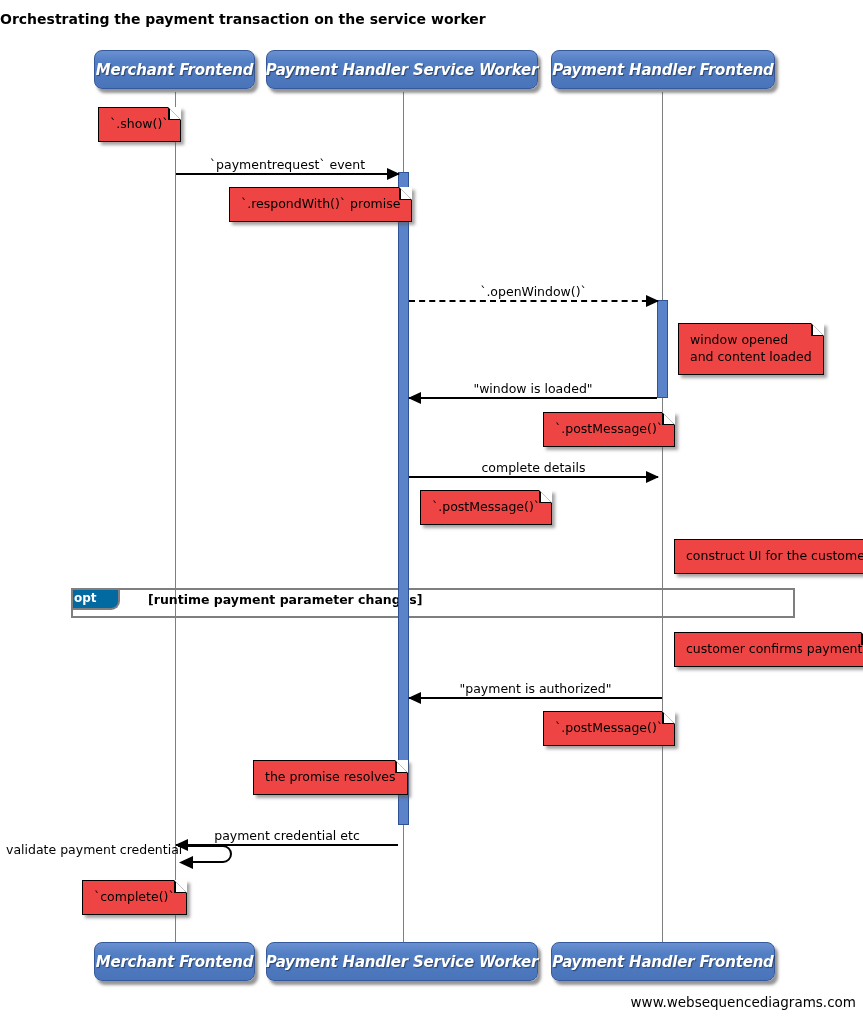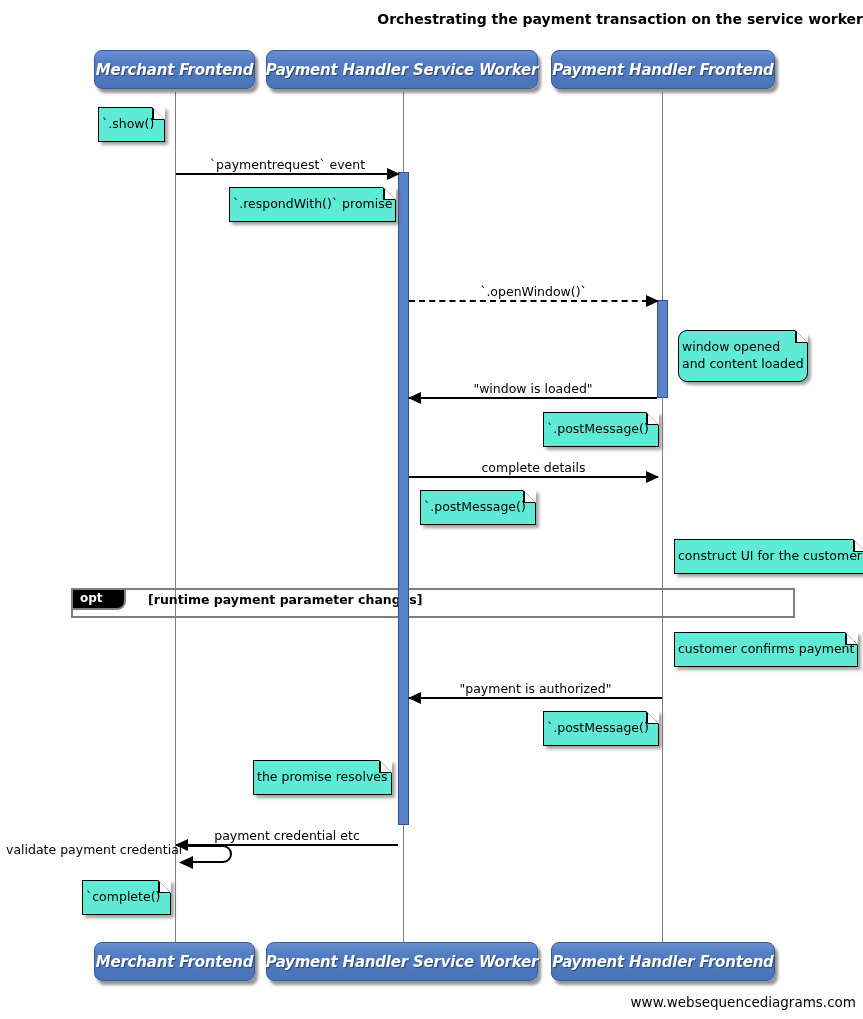--- a/index.html
+++ b/index.html
@@ -3,42 +3,42 @@
 <meta charset="utf-8">
 <style>
   html,body { margin:0; padding:0; background:#ffffff; }
   .canvas {
     position:relative; width:863px; height:1019px; background:#ffffff;
     font-family:"DejaVu Sans", "Liberation Sans", sans-serif; color:#000;
     overflow:hidden;
   }
   .title {
     position:absolute; left:0; top:11px; width:100%;
-    text-align:right; font-size:14px; font-weight:bold;
+    text-align:left; font-size:14px; font-weight:bold;
   }
   .lifeline {
     position:absolute; width:0; border-left:1px solid #7f7f7f; top:92px; height:850px;
   }
   .participant {
     position:absolute; height:37px; border-radius:8px;
     background:linear-gradient(180deg,#6a90d0 0%, #527ec4 30%, #4a74ba 100%);
     border:1px solid #36599b;
     box-shadow:3px 4px 3px rgba(60,60,60,0.55);
     color:#ffffff; font-weight:bold; font-size:15px;
     display:flex; align-items:center; justify-content:center;
     text-shadow:1px 1px 1px rgba(0,0,0,0.45); white-space:nowrap; letter-spacing:-0.2px;font-style:italic;
   }
   .activation {
     position:absolute; width:9px;
     background:#5b83c9; border:1px solid #2e5295;
   }
   .note {
-    position:absolute; background:#5eead4; border:1px solid #000;
+    position:absolute; background:#ef4444; border:1px solid #000;
     box-shadow:3px 3px 3px rgba(90,90,90,0.55);
-    font-size:12.5px; padding:8px 3px; white-space:pre; line-height:1.35;
+    font-size:12.5px; padding:8px 11px; white-space:pre; line-height:1.35;
   }
   .fold-b {
     position:absolute; top:-1px; right:-1px; width:0; height:0;
     border-style:solid; border-width:0 13px 13px 0;
     border-color:transparent #ffffff #000000 transparent;
   }
   .fold-w {
     position:absolute; top:1px; right:0; width:0; height:0;
     border-style:solid; border-width:0 10px 10px 0;
     border-color:transparent transparent #ffffff transparent;
@@ -49,23 +49,23 @@
   .msg-line.dashed { border-top-style:dashed; }
   .head { position:absolute; width:0; height:0; top:-7px; }
   .head.right { right:-1px; border-top:6px solid transparent; border-bottom:6px solid transparent; border-left:13px solid #000; }
   .head.left  { left:-1px;  border-top:6px solid transparent; border-bottom:6px solid transparent; border-right:13px solid #000; }
   .opt-frame {
     position:absolute; left:71px; top:588px; width:720px; height:26px;
     border:2px solid #7f7f7f; background:transparent;
   }
   .opt-tab {
     position:absolute; left:0; top:0; width:44px; height:18px;
-    background:#000000; color:#ffffff; font-size:12px; font-weight:bold;
+    background:#0369a1; color:#ffffff; font-size:12px; font-weight:bold;
     border-right:2px solid #7f7f7f; border-bottom:2px solid #7f7f7f;
-    border-bottom-right-radius:9px; padding-left:7px; line-height:17px;
+    border-bottom-right-radius:9px; padding-left:1px; line-height:17px;
   }
   .opt-guard {
     position:absolute; left:75px; top:2px; font-size:12.5px; font-weight:bold; white-space:nowrap;
   }
   .self-label {
     position:absolute; left:6px; top:842px; width:164px; text-align:right;
     font-size:12.5px; white-space:nowrap;
   }
   .self-loop { position:absolute; left:177px; top:843px; }
   .footer {
@@ -147,21 +147,21 @@
   <svg class="self-loop" width="70" height="27" viewBox="0 0 70 27">
     <path d="M 1 3 L 46 3 A 8 8 0 0 1 46 19 L 16 19" stroke="#000000" stroke-width="2" fill="none"></path>
     <polygon points="16,13 16,26 2,19.5" fill="#000000"></polygon>
   </svg>
 
   <div class="note" style="left:98px; top:107px;"><div class="fold-b"></div><div class="fold-w"></div><span>`.show()`</span></div>
 
   <div class="note" style="left:229px; top:187px;"><div class="fold-b"></div><div class="fold-w"></div><span>`.respondWith()` promise</span></div>
 
 
-  <div class="note" style="left:678px; top:330px;border-radius:9px;"><div class="fold-b"></div><div class="fold-w"></div><span>window opened
+  <div class="note" style="left:678px; top:323px;"><div class="fold-b"></div><div class="fold-w"></div><span>window opened
 and content loaded</span></div>
 
   <div class="note" style="left:543px; top:412px;"><div class="fold-b"></div><div class="fold-w"></div><span>`.postMessage()`</span></div>
 
   <div class="note" style="left:420px; top:490px;"><div class="fold-b"></div><div class="fold-w"></div><span>`.postMessage()`</span></div>
 
   <div class="note" style="left:674px; top:539px;"><div class="fold-b"></div><div class="fold-w"></div><span>construct UI for the customer</span></div>
 
   <div class="note" style="left:674px; top:632px;"><div class="fold-b"></div><div class="fold-w"></div><span>customer confirms payment</span></div>
 

